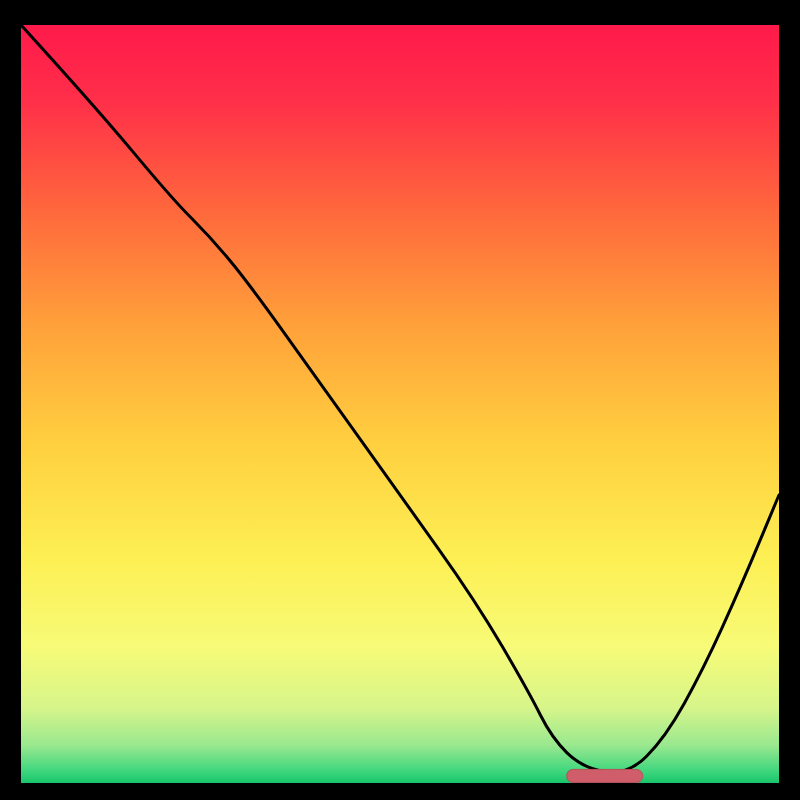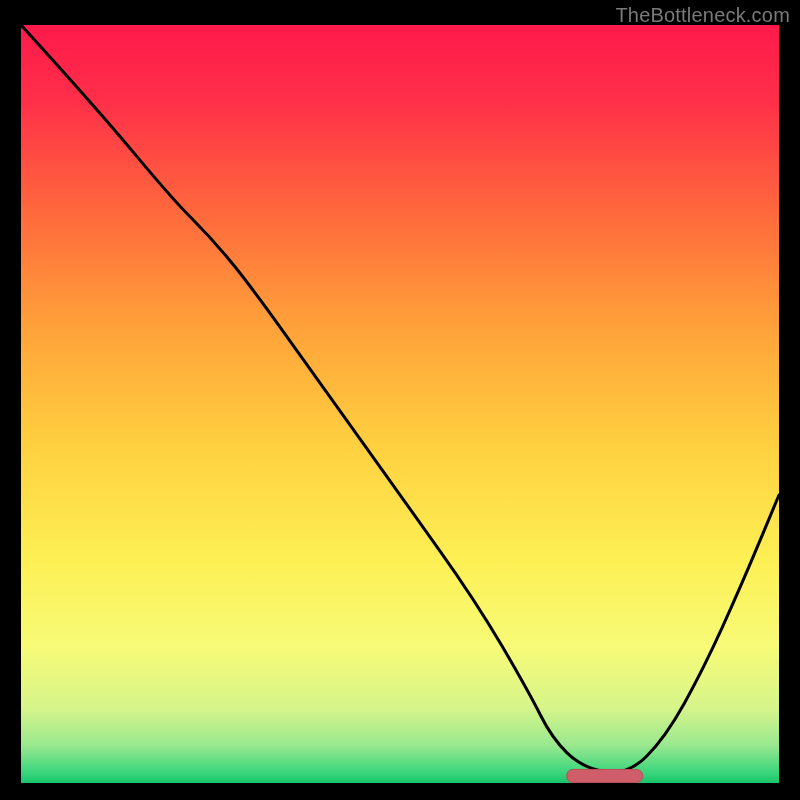--- a/index.html
+++ b/index.html
@@ -36,21 +36,20 @@
     box-sizing: border-box;
   }
   svg {
     display: block;
   }
 </style>
 </head>
 <body>
 
 <div class="frame">
-  <div class="watermark">TheBottleneck.com</div>
 
   <div class="plot">
     <svg id="chart-svg" width="758" height="758" viewBox="0 0 758 758" preserveAspectRatio="none">
       <defs>
         <linearGradient id="bg-grad" x1="0" y1="0" x2="0" y2="1">
             <stop offset="0%" stop-color="#ff1a4b"></stop>
             <stop offset="10%" stop-color="#ff2f49"></stop>
             <stop offset="25%" stop-color="#ff6a3c"></stop>
             <stop offset="40%" stop-color="#ffa23a"></stop>
             <stop offset="55.00000000000001%" stop-color="#ffcf3f"></stop>

